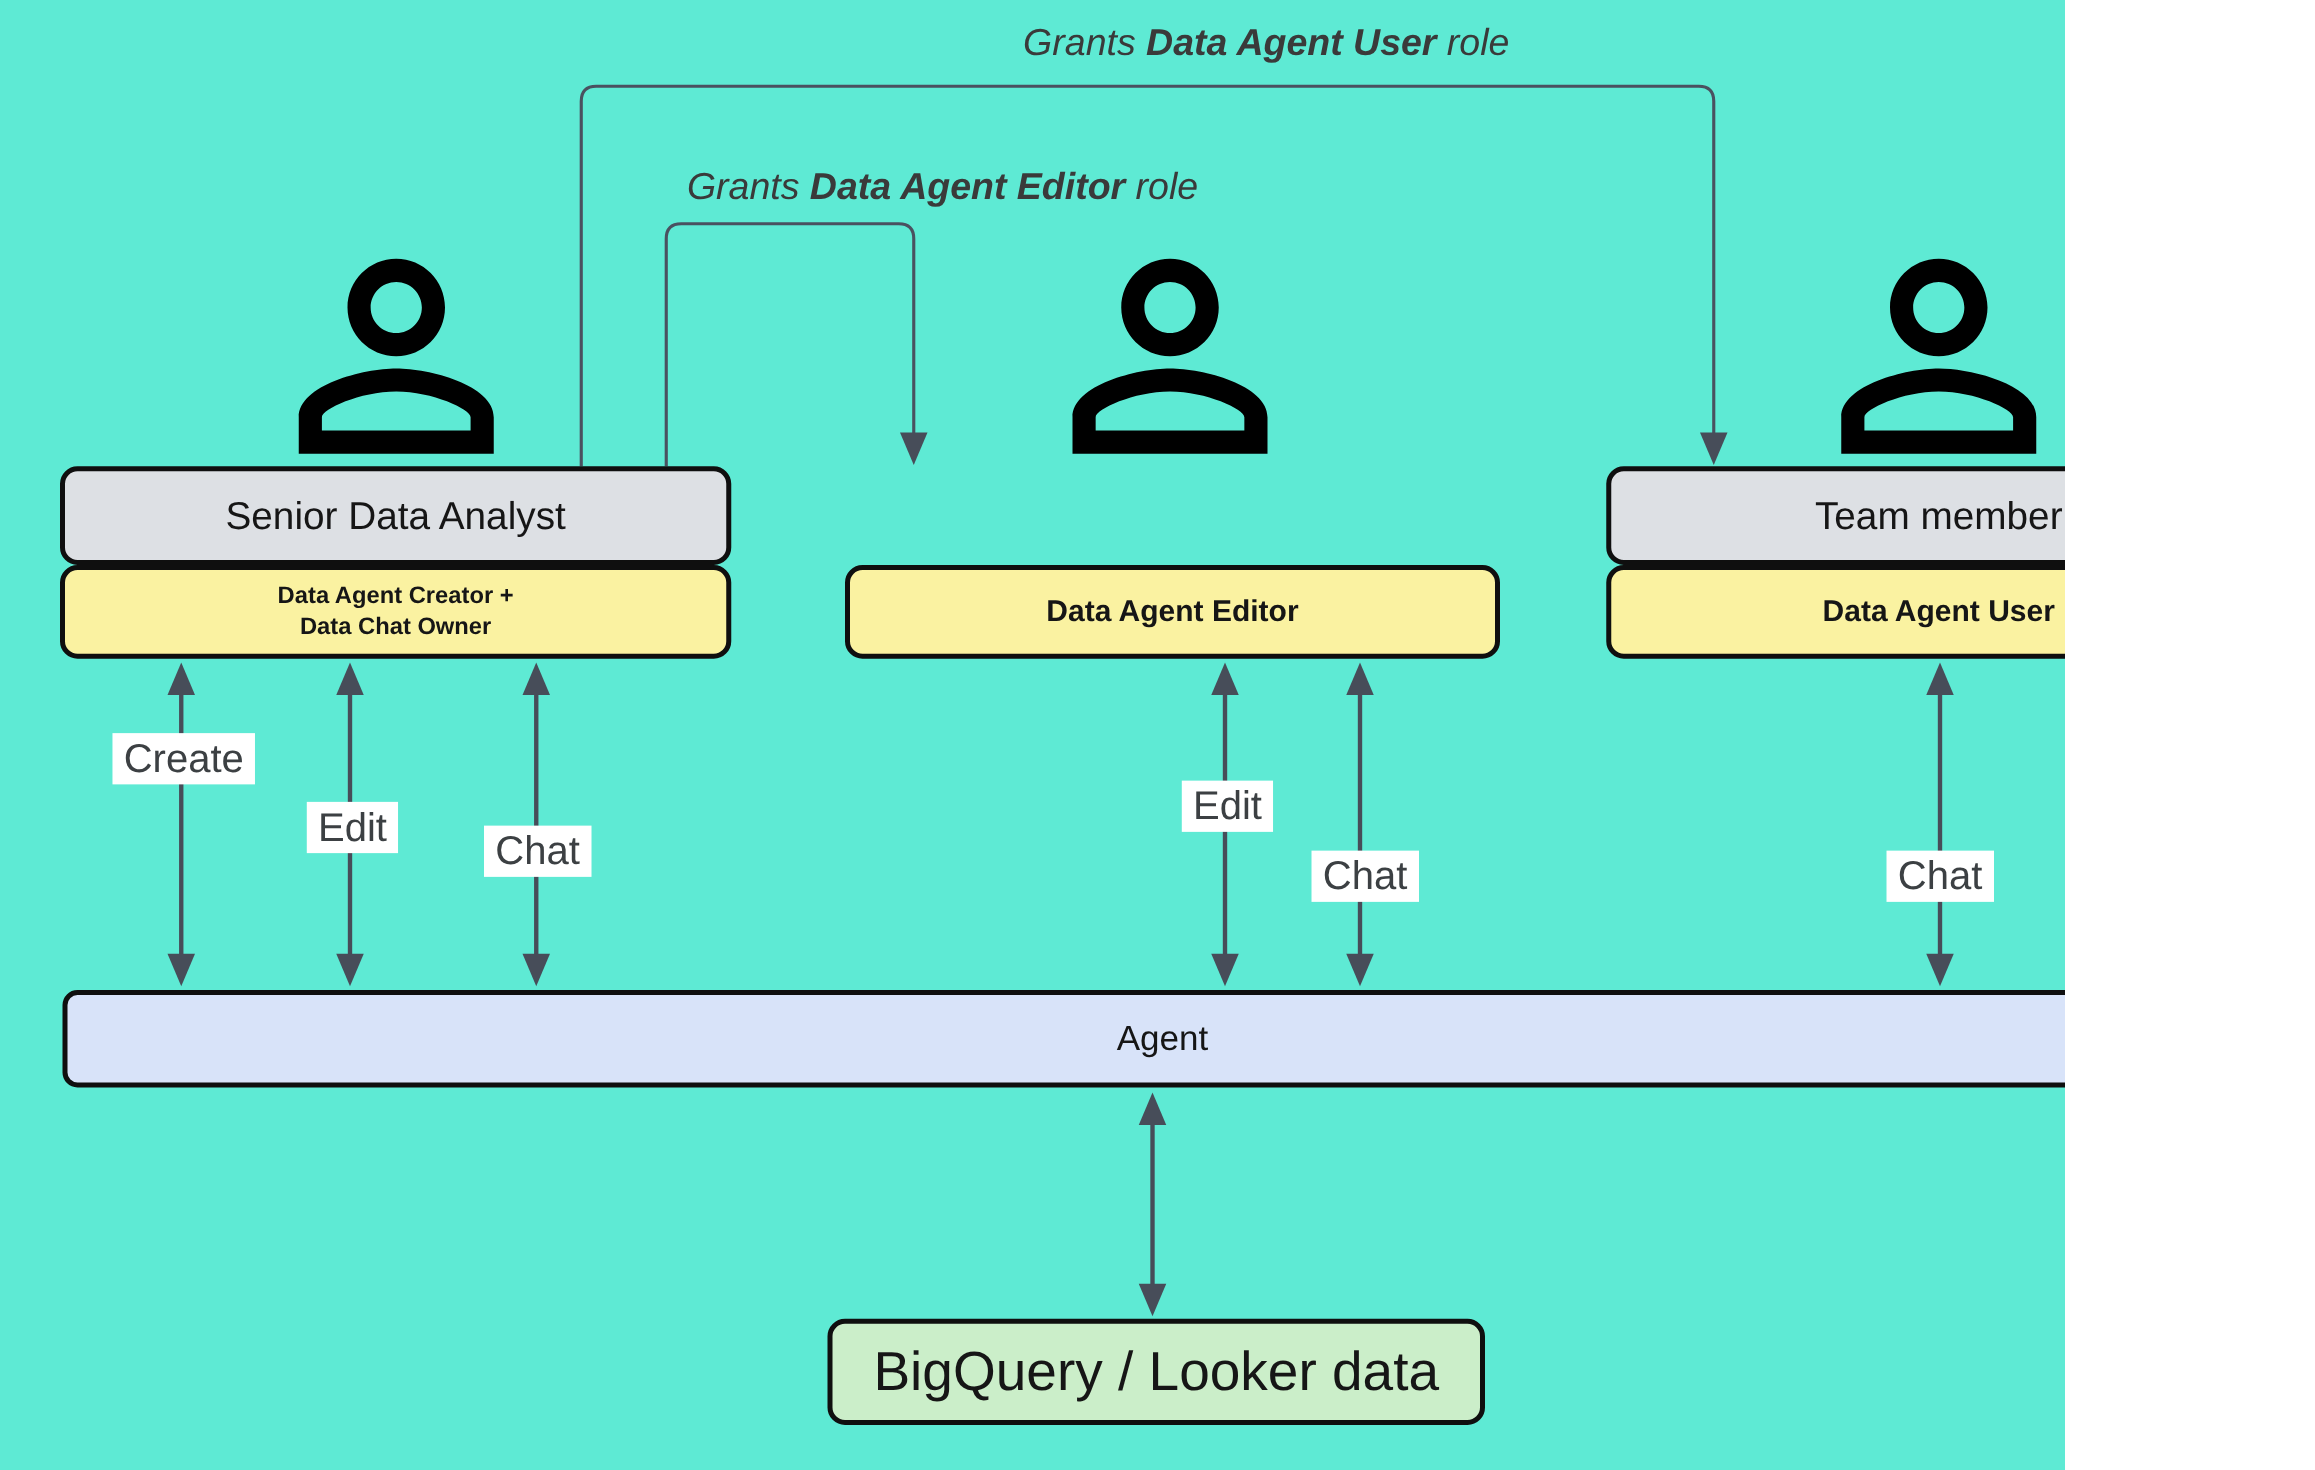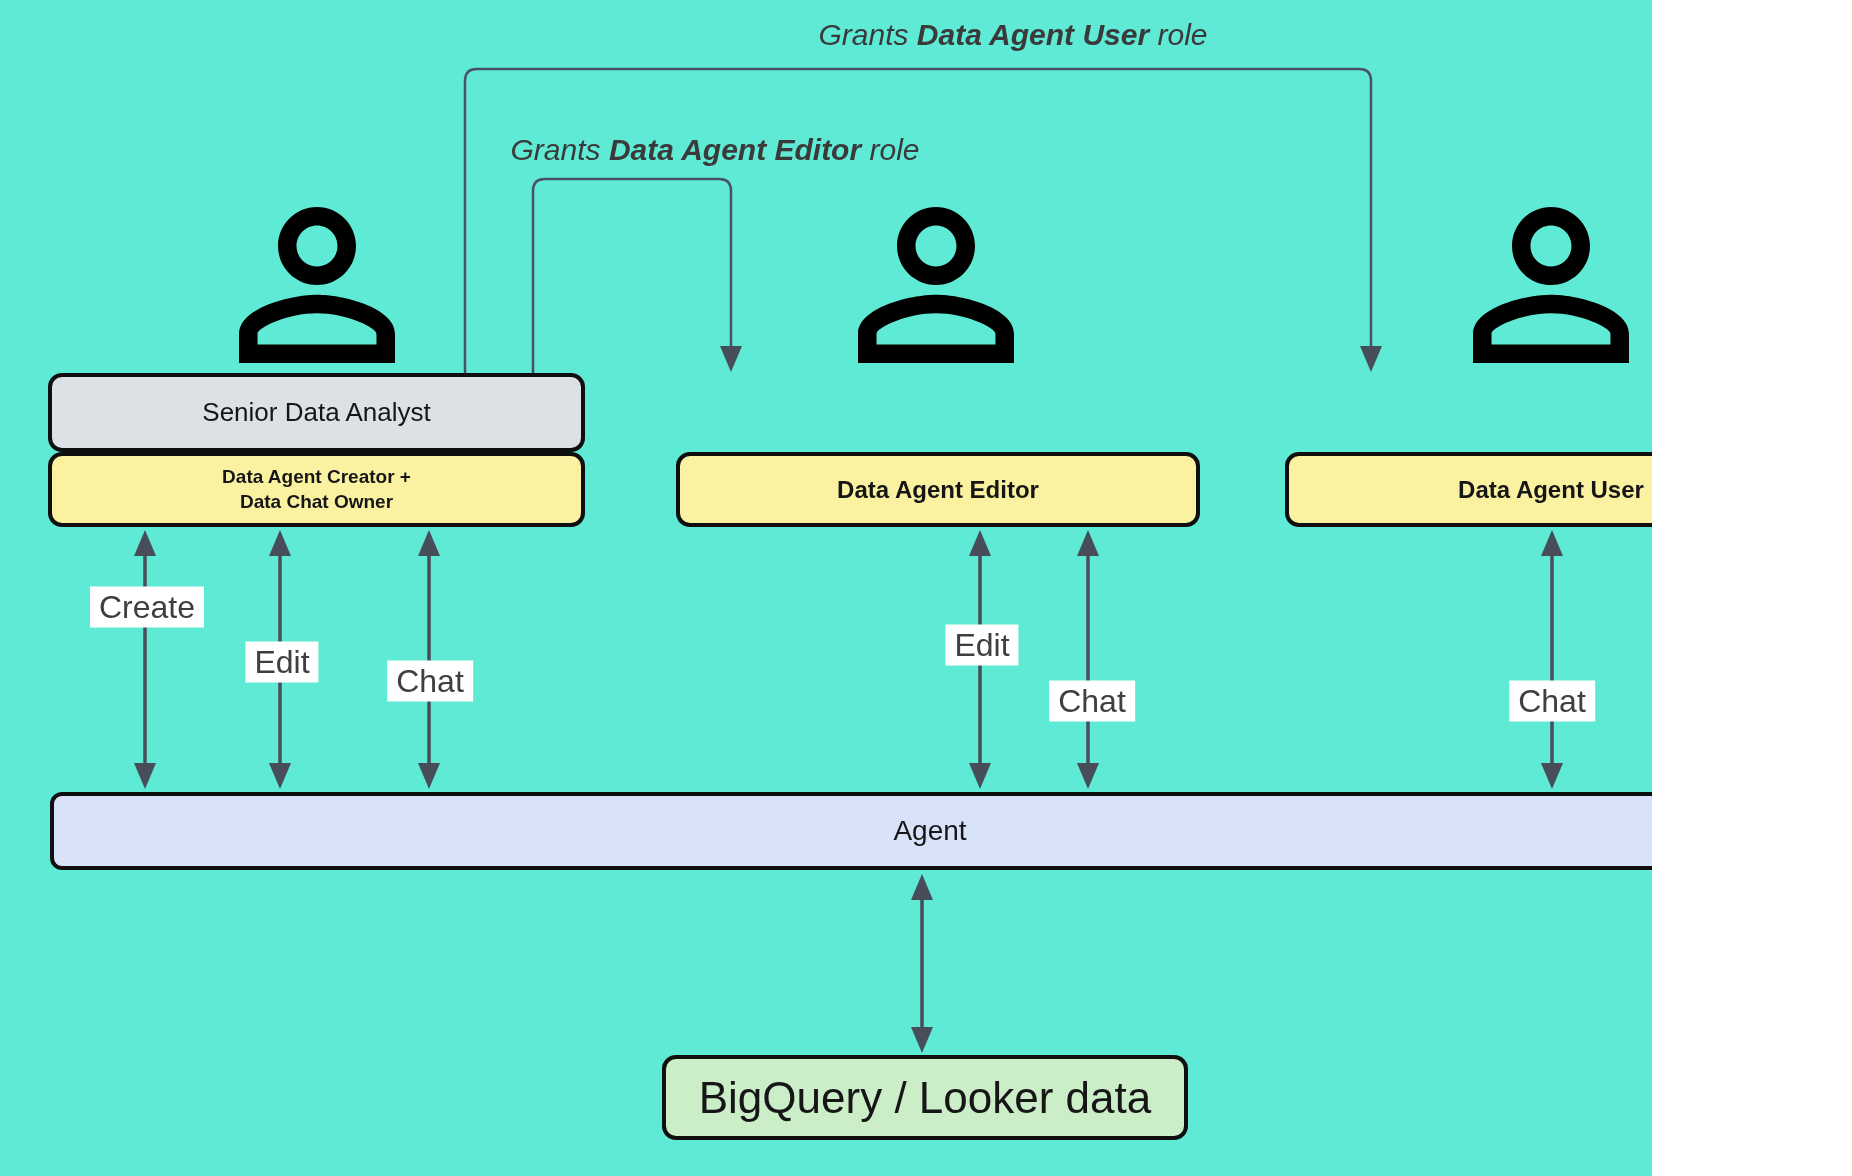--- a/index.html
+++ b/index.html
@@ -11,21 +11,21 @@
   .conn{fill:none;stroke:#4a5160;stroke-width:2.5;}
   .head{fill:#474d59;stroke:none;}
   .ar-line{stroke:#474d59;stroke-width:3.5;}
   .person{position:absolute;z-index:2;width:234px;height:234px;}
   .box{
     position:absolute;z-index:3;box-sizing:border-box;
     border:4px solid #0f0f0f;border-radius:14px;
     display:flex;align-items:center;justify-content:center;
     text-align:center;color:#161616;
   }
-  .name-box{background:#dde0e4;height:79px;font-size:26px;top:373px;}
+  .name-box{background:#dde0e4;height:79px;font-size:31px;top:373px;}
   .role-box{background:#faf2a1;height:75px;top:452px;font-weight:bold;font-size:24px;}
   .role-box .rl{display:block;line-height:1.3;}
   .role-senior{font-size:19px;}
   .agent-bar{left:50px;top:792px;width:1760px;height:78px;background:#d8e3f9;font-size:28px;border-radius:12px;}
   .data-box{left:662px;top:1055px;width:526px;height:85px;background:#cbeec9;font-size:44px;}
   .action-label{
     position:absolute;z-index:4;transform:translate(-50%,-50%);
     background:#ffffff;padding:2px 9px;font-size:32px;color:#3c4043;white-space:nowrap;
   }
   .annot{
@@ -97,36 +97,37 @@
   <svg class="person" style="left:819px;top:168px" viewBox="0 0 24 24">
     <path fill="#000000" d="M12 5.9c1.16 0 2.1.94 2.1 2.1s-.94 2.1-2.1 2.1S9.9 9.16 9.9 8s.94-2.1 2.1-2.1m0 9c2.97 0 6.1 1.46 6.1 2.1v1.1H5.9V17c0-.64 3.13-2.1 6.1-2.1M12 4C9.79 4 8 5.79 8 8s1.79 4 4 4 4-1.79 4-4-1.79-4-4-4zm0 9c-2.67 0-8 1.34-8 4v3h16v-3c0-2.67-5.33-4-8-4z"></path>
   </svg>
   <svg class="person" style="left:1434px;top:168px" viewBox="0 0 24 24">
     <path fill="#000000" d="M12 5.9c1.16 0 2.1.94 2.1 2.1s-.94 2.1-2.1 2.1S9.9 9.16 9.9 8s.94-2.1 2.1-2.1m0 9c2.97 0 6.1 1.46 6.1 2.1v1.1H5.9V17c0-.64 3.13-2.1 6.1-2.1M12 4C9.79 4 8 5.79 8 8s1.79 4 4 4 4-1.79 4-4-1.79-4-4-4zm0 9c-2.67 0-8 1.34-8 4v3h16v-3c0-2.67-5.33-4-8-4z"></path>
   </svg>
 
   <div class="annot" style="left:1013px;top:18px">
     <span>Grants </span><b>Data Agent User</b><span> role</span>
   </div>
-  <div class="annot" style="left:715px;top:133px">
+  <div class="annot" style="left:754px;top:133px">
     <span>Grants </span><b>Data Agent Editor</b><span> role</span>
   </div>
 
   <div class="box name-box" style="left:48px;width:537px">Senior Data Analyst</div>
   <div class="box role-box role-senior" style="left:48px;width:537px">
     <div>
       <span class="rl">Data Agent Creator +</span>
       <span class="rl">Data Chat Owner</span>
     </div>
   </div>
 
   <div class="box role-box" style="left:676px;width:524px">
     <span class="rl">Data Agent Editor</span>
   </div>
 
+  <div class="box name-box" style="left:1285px;width:532px">Team member</div>
   <div class="box role-box" style="left:1285px;width:532px">
     <span class="rl">Data Agent User</span>
   </div>
 
   <div class="action-label" style="left:147px;top:607px">Create</div>
   <div class="action-label" style="left:282px;top:662px">Edit</div>
   <div class="action-label" style="left:430px;top:681px">Chat</div>
   <div class="action-label" style="left:982px;top:645px">Edit</div>
   <div class="action-label" style="left:1092px;top:701px">Chat</div>
   <div class="action-label" style="left:1552px;top:701px">Chat</div>

